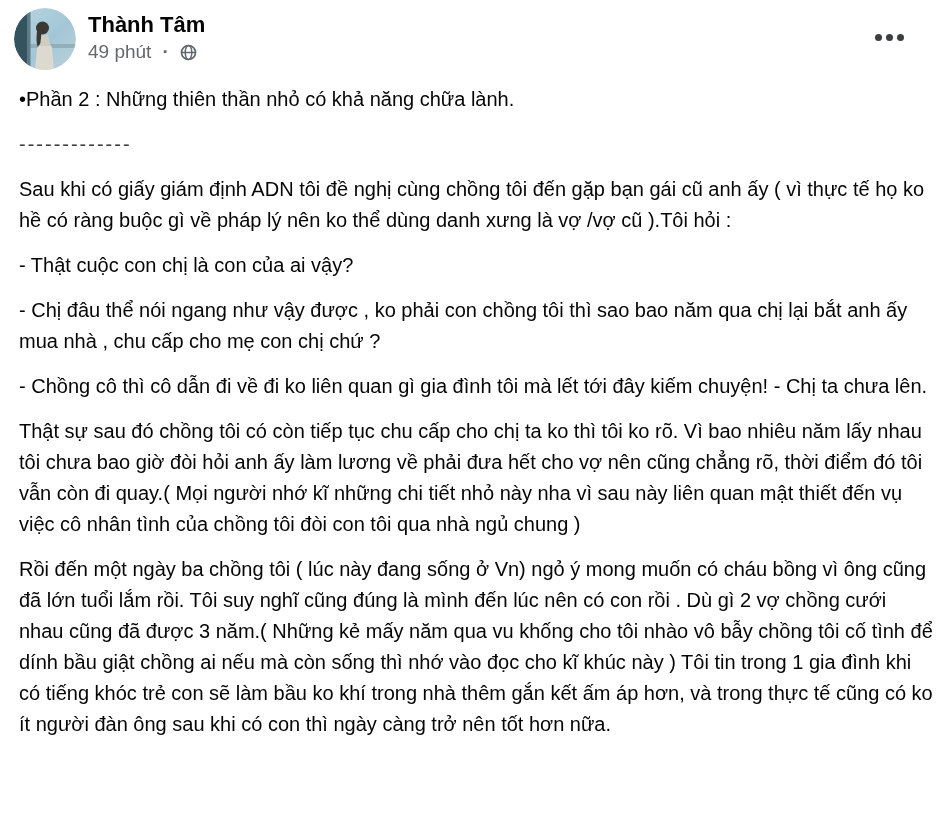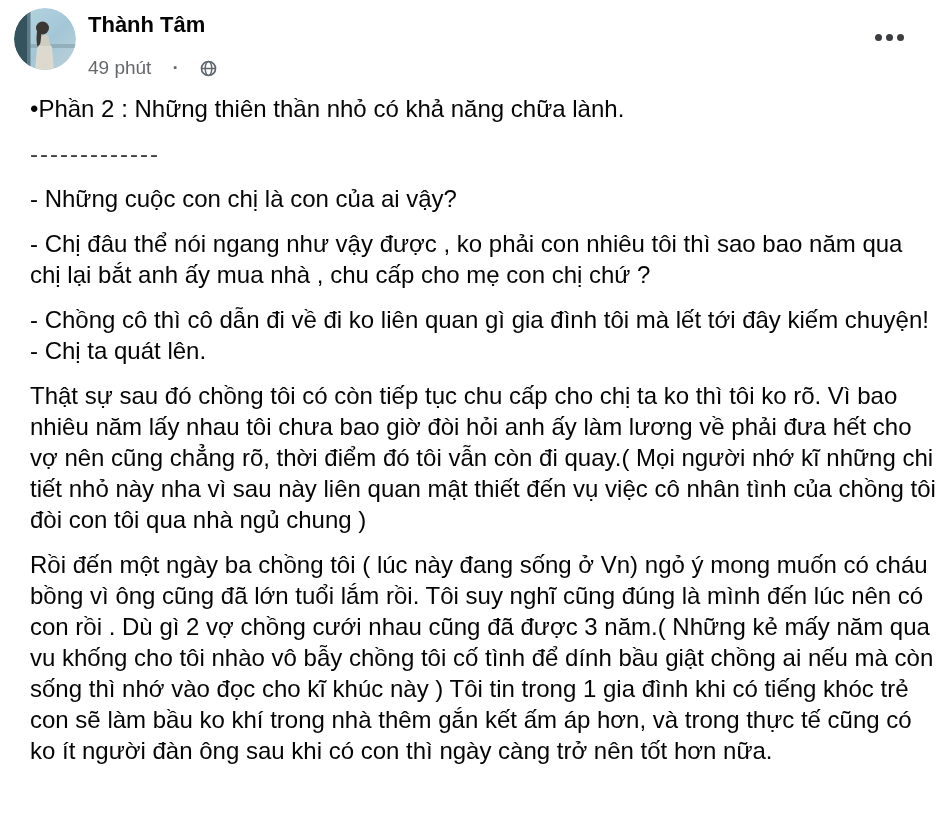--- a/index.html
+++ b/index.html
@@ -46,22 +46,22 @@
     font-weight: bold;
     color: #050505;
     text-decoration: none;
     line-height: 1.2;
     cursor: pointer;
     display: inline-block;
   }
   .meta {
     display: flex;
     align-items: center;
-    gap: 21px;
-    margin-top: 19px;
+    gap: 11px;
+    margin-top: 3px;
     color: #65676b;
     font-size: 19px;
   }
   .meta .timestamp { cursor: pointer; }
   .meta .sep { font-weight: bold; }
   .globe { display: inline-flex; align-items: center; }
   .more-btn {
     position: absolute;
     right: 24px;
     top: 18px;
@@ -74,22 +74,22 @@
   .dots { display: flex; gap: 4px; }
   .dots i {
     width: 7px;
     height: 7px;
     border-radius: 50%;
     background: #3c3e41;
     display: block;
   }
   
   .post-body p {
-    margin: 0 0 14px 16px;
-    font-size: 24px;
+    margin: 0 0 14px 5px;
+    font-size: 20px;
     line-height: 31px;
     color: #050505;
     letter-spacing: 0;
   }
   .post-body p.divider-line {
     letter-spacing: 2px;
     color: #3c3e41;
   }
 </style>
 </head>
@@ -145,20 +145,21 @@
           <i></i>
           <i></i>
         </span>
     </button>
 
   </div>
 
   <div class="post-body">
     <p>•Phần 2 : Những thiên thần nhỏ có khả năng chữa lành.</p>
     <p class="divider-line">-------------</p>
-    <p>- Những cuộc con chị là con của ai vậy?</p>
-    <p>- Chị đâu thể nói ngang như vậy được , ko phải con nhiêu tôi thì sao bao năm qua chị lại bắt anh ấy mua nhà , chu cấp cho mẹ con chị chứ ?</p>
-    <p>- Chồng cô thì cô dẫn đi về đi ko liên quan gì gia đình tôi mà lết tới đây kiếm chuyện! - Chị ta quát lên.</p>
+    <p>Sau khi có giấy giám định ADN tôi đề nghị cùng chồng tôi đến gặp bạn gái cũ anh ấy ( vì thực tế họ ko hề có ràng buộc gì về pháp lý nên ko thể dùng danh xưng là vợ /vợ cũ ).Tôi hỏi :</p>
+    <p>- Thật cuộc con chị là con của ai vậy?</p>
+    <p>- Chị đâu thể nói ngang như vậy được , ko phải con chồng tôi thì sao bao năm qua chị lại bắt anh ấy mua nhà , chu cấp cho mẹ con chị chứ ?</p>
+    <p>- Chồng cô thì cô dẫn đi về đi ko liên quan gì gia đình tôi mà lết tới đây kiếm chuyện! - Chị ta chưa lên.</p>
     <p>Thật sự sau đó chồng tôi có còn tiếp tục chu cấp cho chị ta ko thì tôi ko rõ. Vì bao nhiêu năm lấy nhau tôi chưa bao giờ đòi hỏi anh ấy làm lương về phải đưa hết cho vợ nên cũng chẳng rõ, thời điểm đó tôi vẫn còn đi quay.( Mọi người nhớ kĩ những chi tiết nhỏ này nha vì sau này liên quan mật thiết đến vụ việc cô nhân tình của chồng tôi đòi con tôi qua nhà ngủ chung )</p>
     <p>Rồi đến một ngày ba chồng tôi ( lúc này đang sống ở Vn) ngỏ ý mong muốn có cháu bồng vì ông cũng đã lớn tuổi lắm rồi. Tôi suy nghĩ cũng đúng là mình đến lúc nên có con rồi . Dù gì 2 vợ chồng cưới nhau cũng đã được 3 năm.( Những kẻ mấy năm qua vu khống cho tôi nhào vô bẫy chồng tôi cố tình để dính bầu giật chồng ai nếu mà còn sống thì nhớ vào đọc cho kĩ khúc này ) Tôi tin trong 1 gia đình khi có tiếng khóc trẻ con sẽ làm bầu ko khí trong nhà thêm gắn kết ấm áp hơn, và trong thực tế cũng có ko ít người đàn ông sau khi có con thì ngày càng trở nên tốt hơn nữa.</p>
   </div>
 
 </div>
 
 </body></html>

